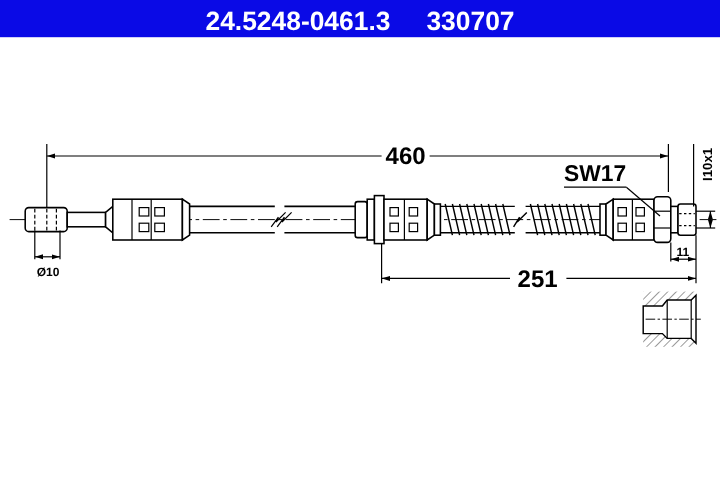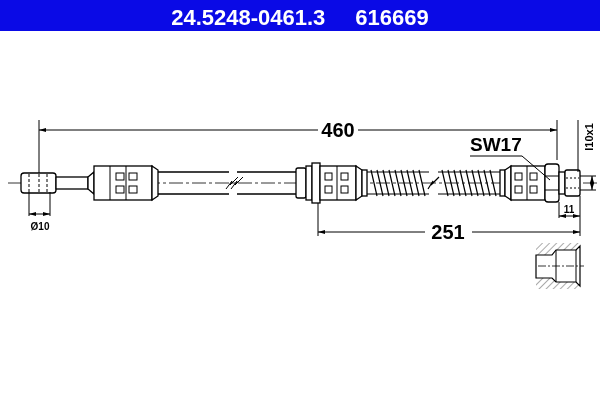--- a/index.html
+++ b/index.html
@@ -14,21 +14,21 @@
   .header .gap { width: 30px; }
   svg.drawing { position: absolute; left: 0; top: 0; }
   .dimtext { font-family: "Liberation Sans", sans-serif; font-weight: bold; fill: #000; }
 </style>
 </head>
 <body>
 
 <div class="header">
   <span>24.5248-0461.3</span>
   <span class="gap"></span>
-  <span>616669</span>
+  <span>330707</span>
 </div>
 
 <svg class="drawing" width="600" height="400" viewBox="0 0 600 400">
   <defs>
     <marker id="arr" viewBox="0 0 10 10" refX="10" refY="5" markerWidth="7" markerHeight="7" orient="auto-start-reverse">
       <path d="M0,2 L10,5 L0,8 z" fill="#000"></path>
     </marker>
     <pattern id="hatch" width="5" height="5" patternUnits="userSpaceOnUse" patternTransform="rotate(45)">
       <line x1="0" y1="0" x2="0" y2="5" stroke="#555" stroke-width="1"></line>
     </pattern>

